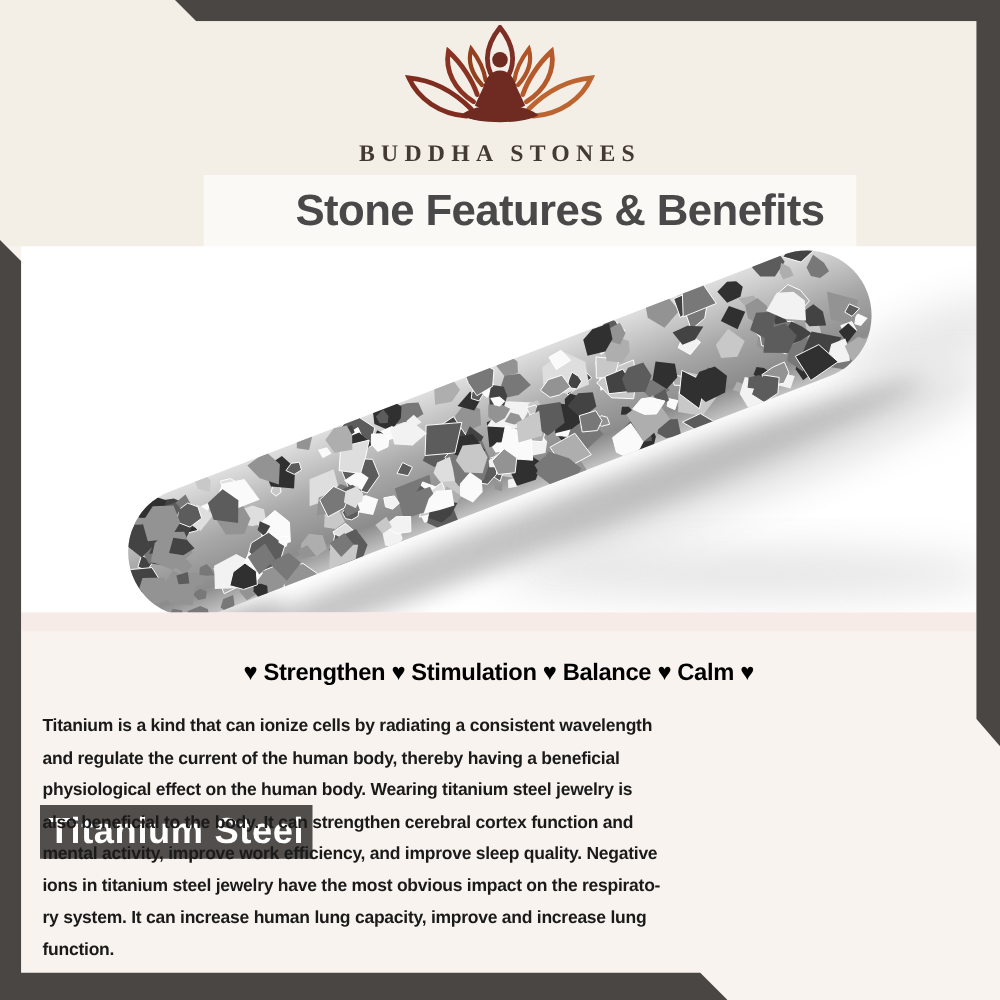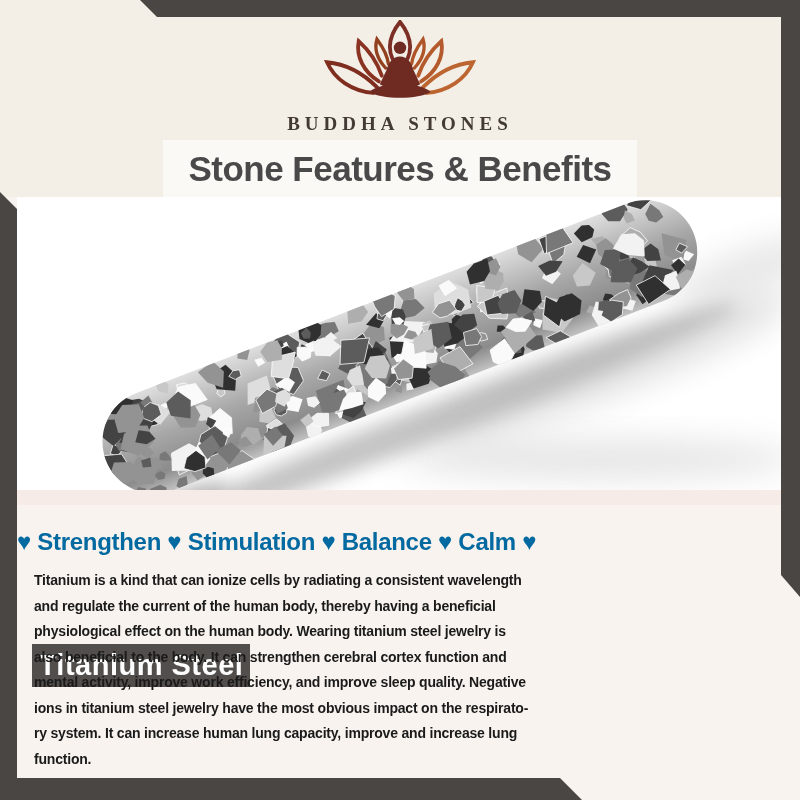--- a/index.html
+++ b/index.html
@@ -1,21 +1,21 @@
 <!DOCTYPE html>
 <html><head>
 <meta charset="utf-8">
 <style>
   html,body{margin:0;padding:0;background:#ffffff;}
   .stage{position:relative;width:800px;height:800px;overflow:hidden;
          font-family:"Liberation Sans",sans-serif;background:#f8f3ee;}
 
   
   .top-section{position:absolute;left:0;top:0;width:800px;height:197px;background:#f3efe7;}
-  .banner-band{position:absolute;left:163px;top:140px;width:474px;height:57px;background:#fbf9f6;}
+  .banner-band{position:absolute;left:163px;top:140px;width:474px;height:57px;background:#fbf9f6;padding-left:48px;}
   .banner-title{width:100%;height:57px;line-height:57px;text-align:center;
                 font-size:35px;font-weight:bold;color:#494949;letter-spacing:-0.5px;}
   .photo-panel{position:absolute;left:17px;top:197px;width:764px;height:293px;background:#ffffff;}
   .pink-band{position:absolute;left:17px;top:490px;width:764px;height:15px;background:#f7ebe8;}
   .benefits-section{position:absolute;left:0;top:505px;width:800px;height:295px;}
 
   
   .strip{position:absolute;left:0;top:0;width:800px;height:800px;background:#4a4643;}
   .strip-top{clip-path:polygon(140px 0,800px 0,800px 17px,157px 17px);}
   .strip-right{clip-path:polygon(781px 0,800px 0,800px 597px,781px 575px);}
@@ -28,22 +28,22 @@
               font-family:"Liberation Serif",serif;font-size:19px;font-weight:600;
               letter-spacing:5px;color:#433b33;}
 
   
   .product-label{position:absolute;left:15px;top:447px;width:218px;height:43px;
                  background:#524e4b;text-align:center;}
   .product-label span{display:inline-block;line-height:43px;font-size:29px;font-weight:bold;
                  color:#fdfdfd;letter-spacing:0.5px;}
 
   
-  .benefits-heading{position:absolute;left:17px;top:23px;width:764px;text-align:left;
-                    font-size:24px;font-weight:bold;color:#0369a1;letter-spacing:-0.3px;}
+  .benefits-heading{position:absolute;left:17px;top:23px;width:764px;text-align:center;
+                    font-size:19px;font-weight:bold;color:#000000;letter-spacing:-0.3px;}
   .benefits-description{position:absolute;left:34px;top:63px;width:752px;
                     font-size:14px;font-weight:bold;color:#1a1a1a;line-height:25.5px;
                     letter-spacing:-0.2px;white-space:pre-line;}
 </style>
 </head>
 <body>
 
 <div class="stage">
 
   <div class="top-section">

